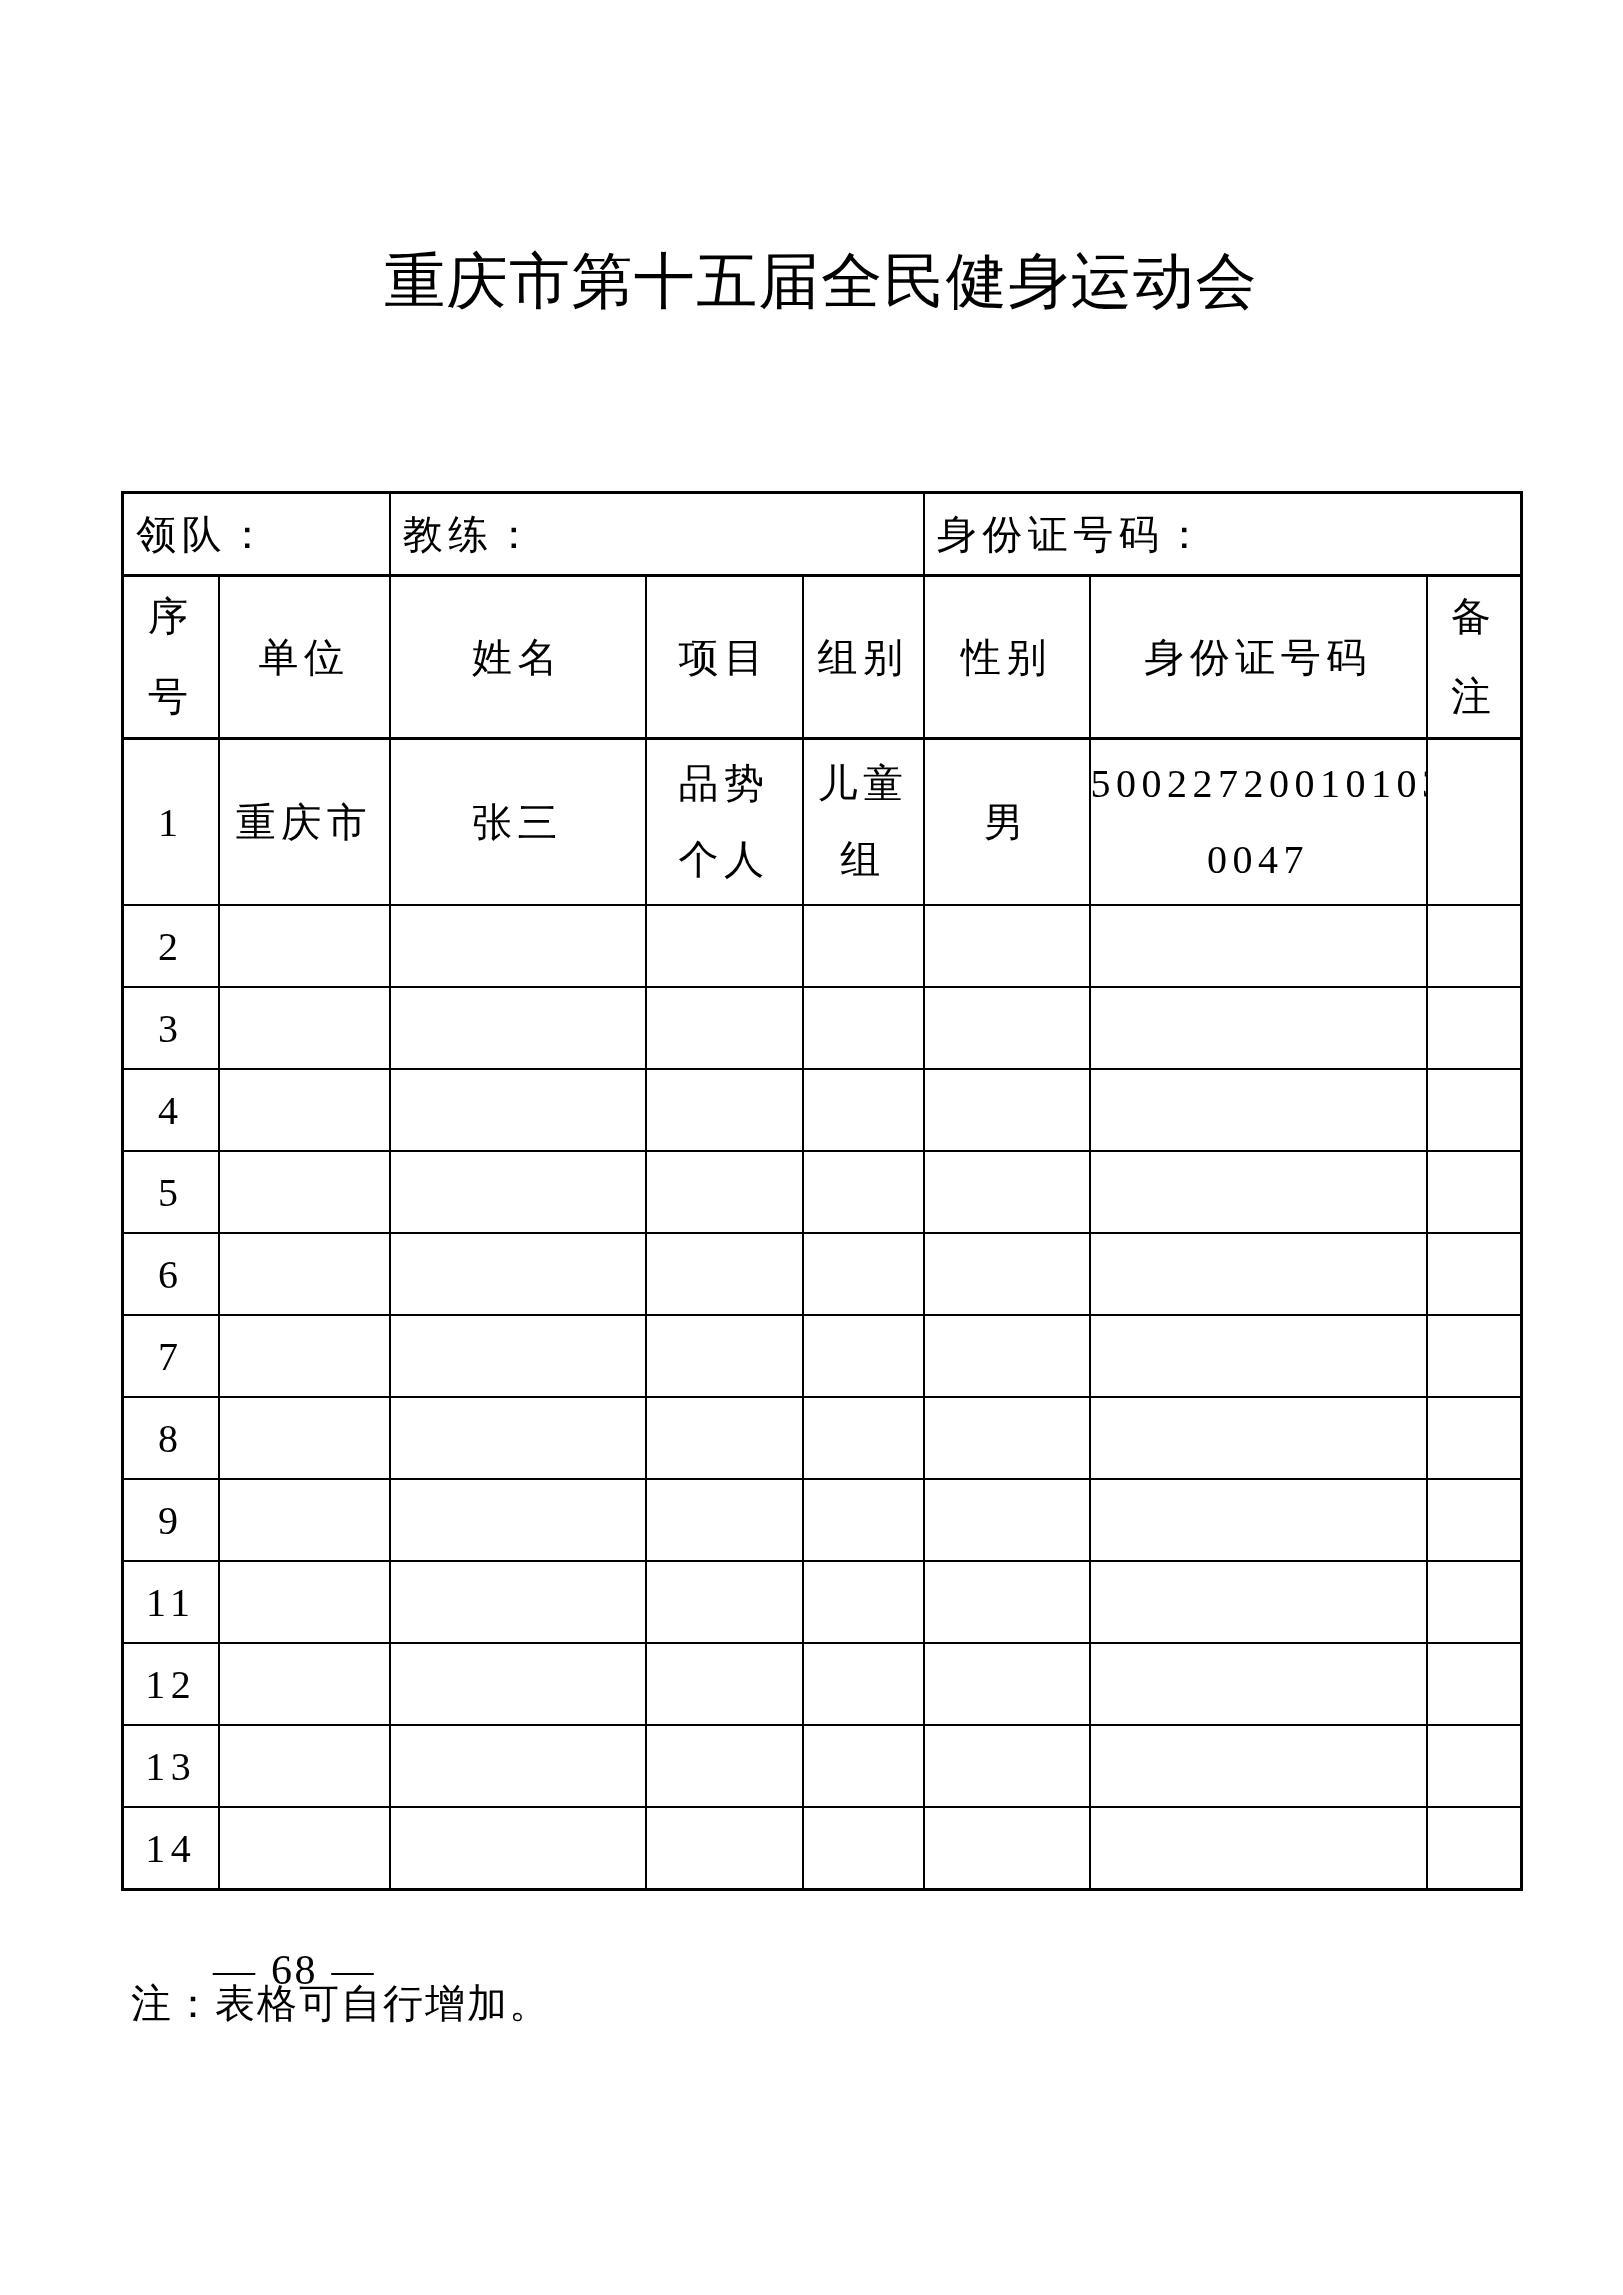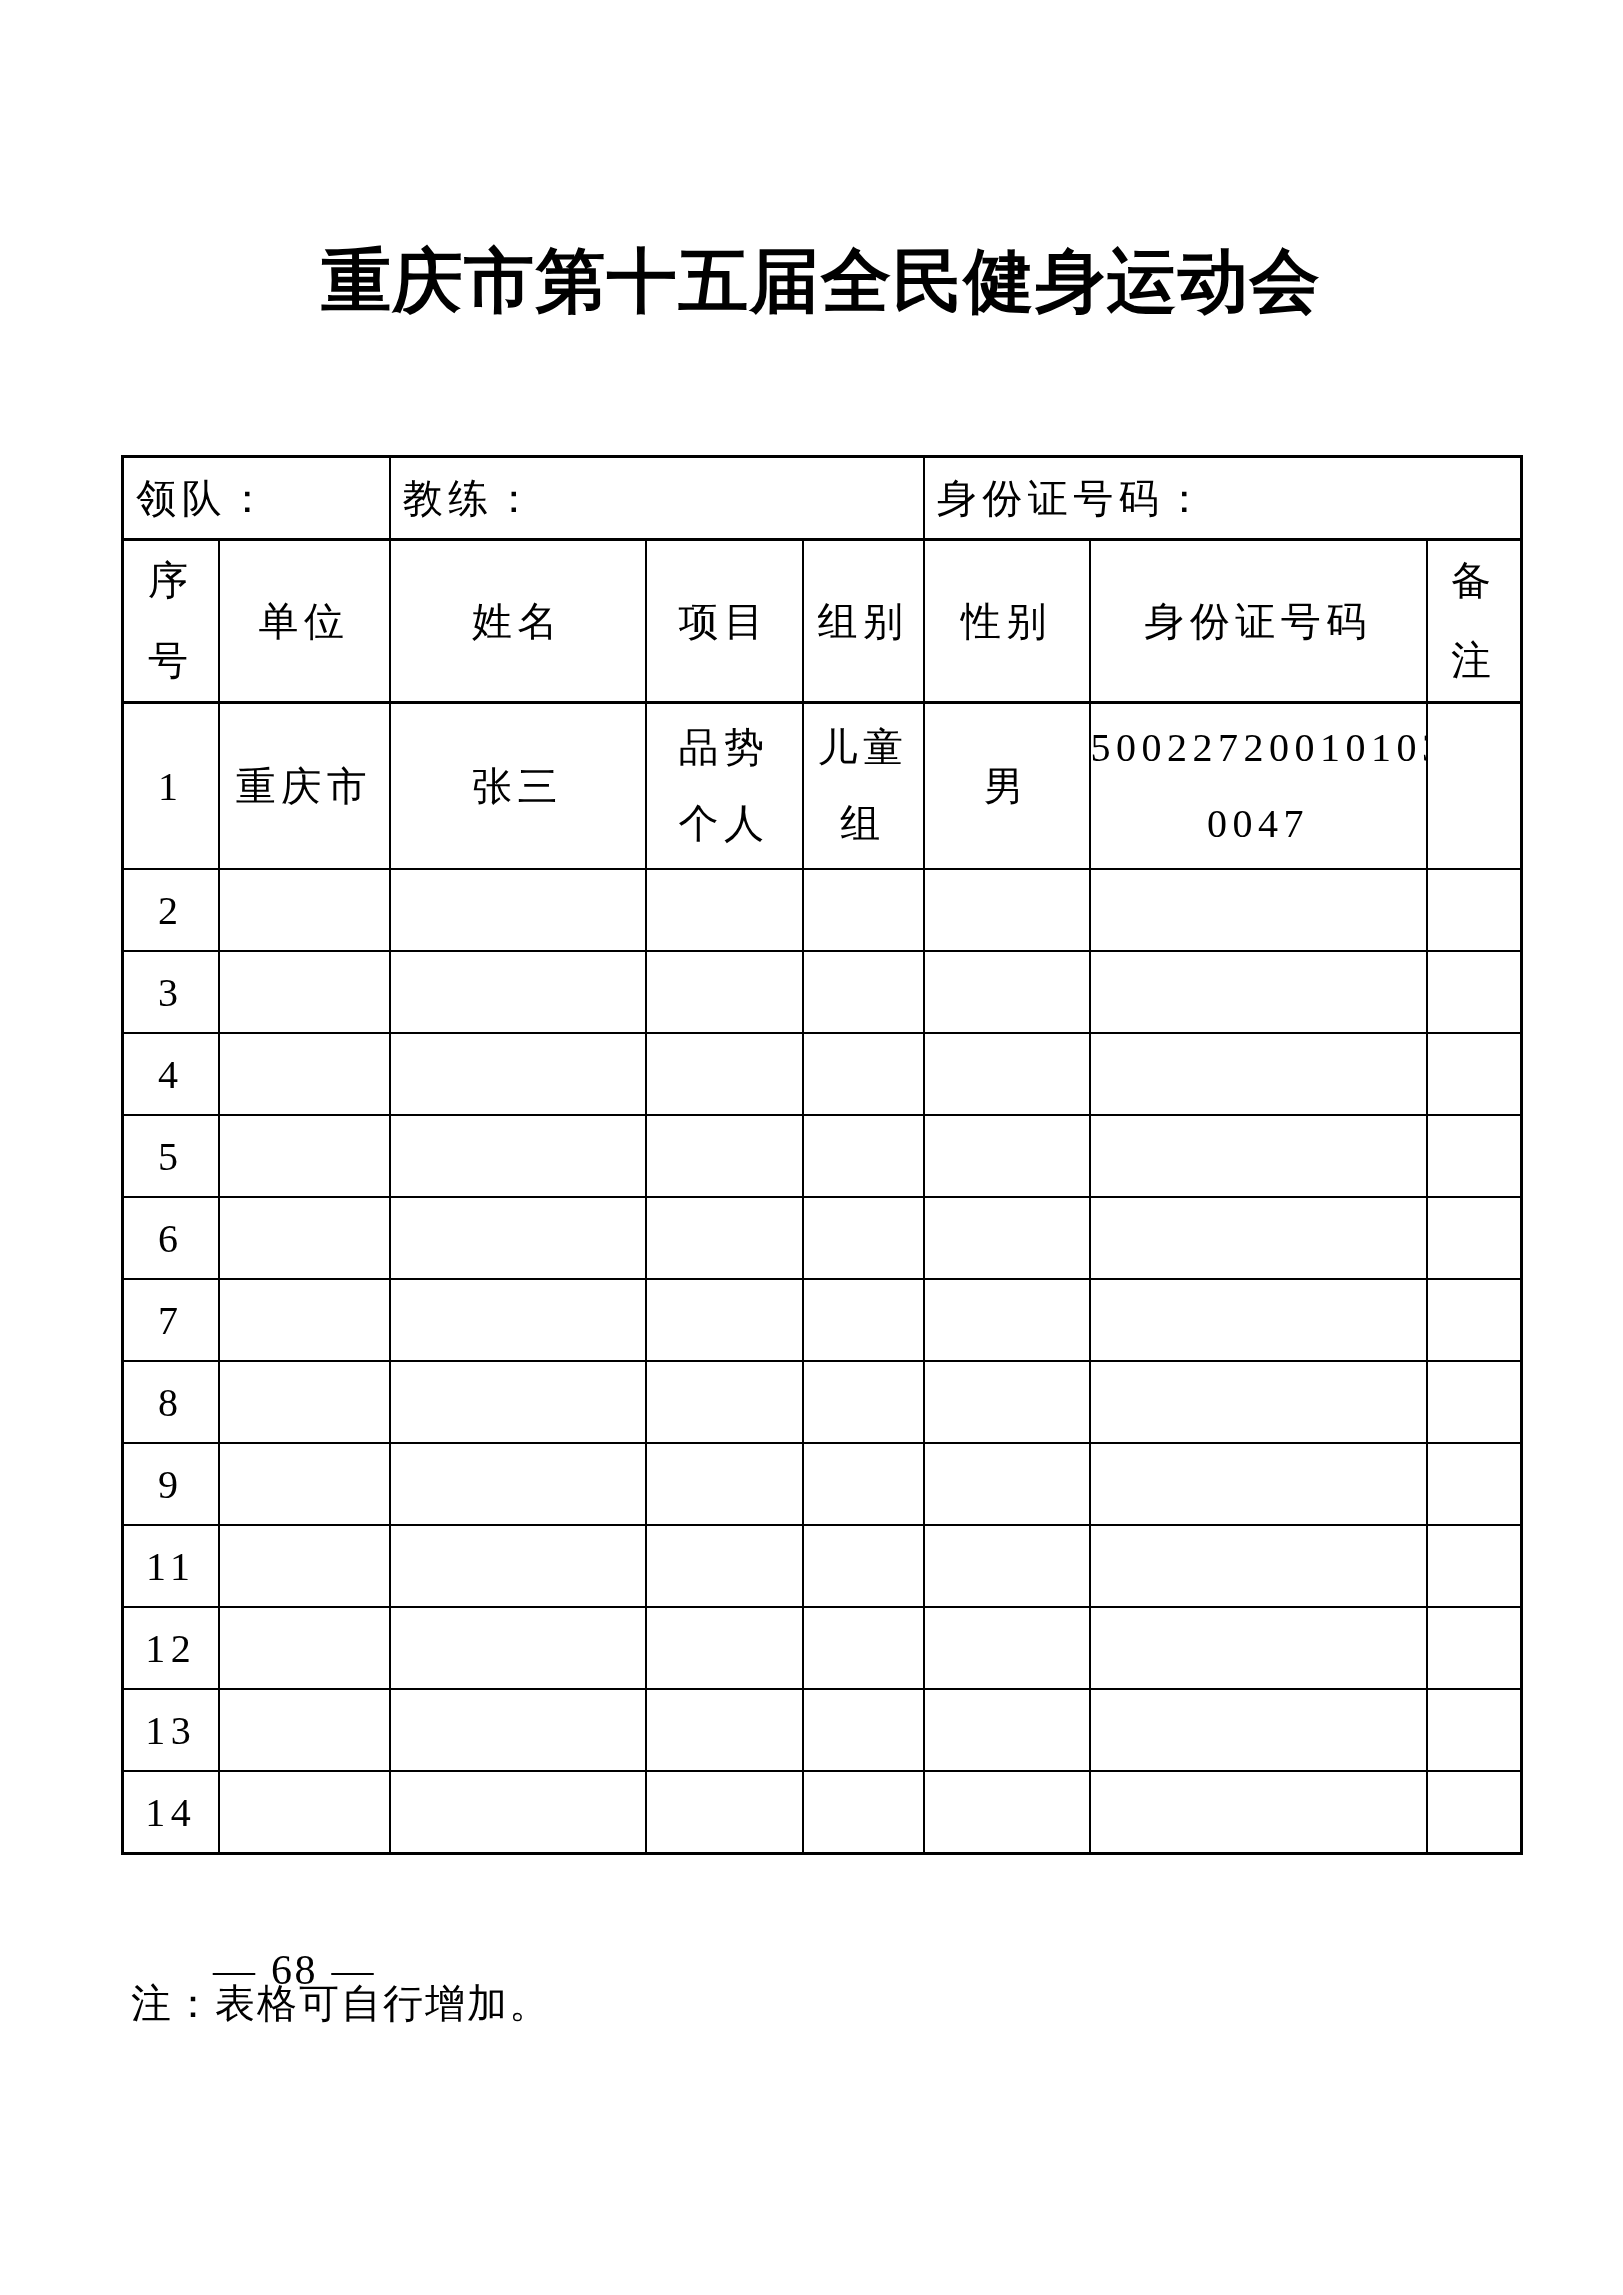--- a/index.html
+++ b/index.html
@@ -13,39 +13,40 @@
     overflow: hidden;
   }
 
   
   .title-block {
     position: absolute;
     left: 121px;
     top: 240px;
     width: 1400px;
     text-align: center;
-    font-size: 70px;
-    font-weight: 700;
+    font-size: 61px;
+    font-weight: 400;
     line-height: 83px;
     letter-spacing: 1.4px;
     white-space: nowrap;
   }
 
   
   .table-wrap {
     position: absolute;
     left: 121px;
     top: 455px;
     width: 1400px;
   }
   table.reg {
     border-collapse: collapse;
     table-layout: fixed;
     width: 1400px;
     border: 3.4px solid #000;
+    margin-top: 36px;
   }
   table.reg td {
     border: 2px solid #000;
     padding: 0;
     text-align: center;
     vertical-align: middle;
     font-size: 40px;
     letter-spacing: 5.5px;
     overflow: hidden;
   }

